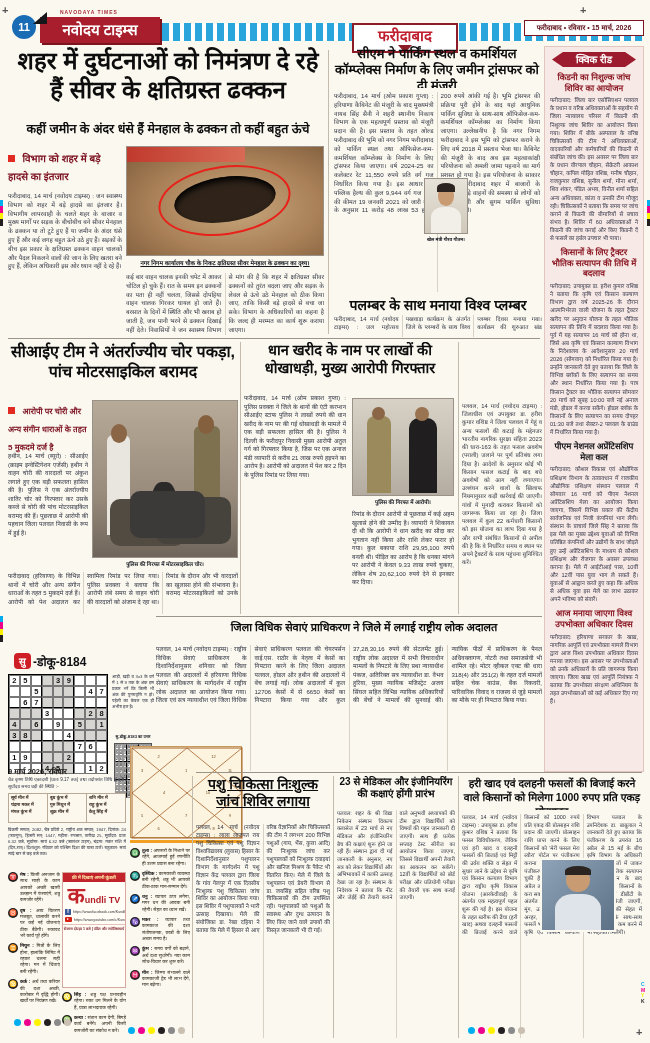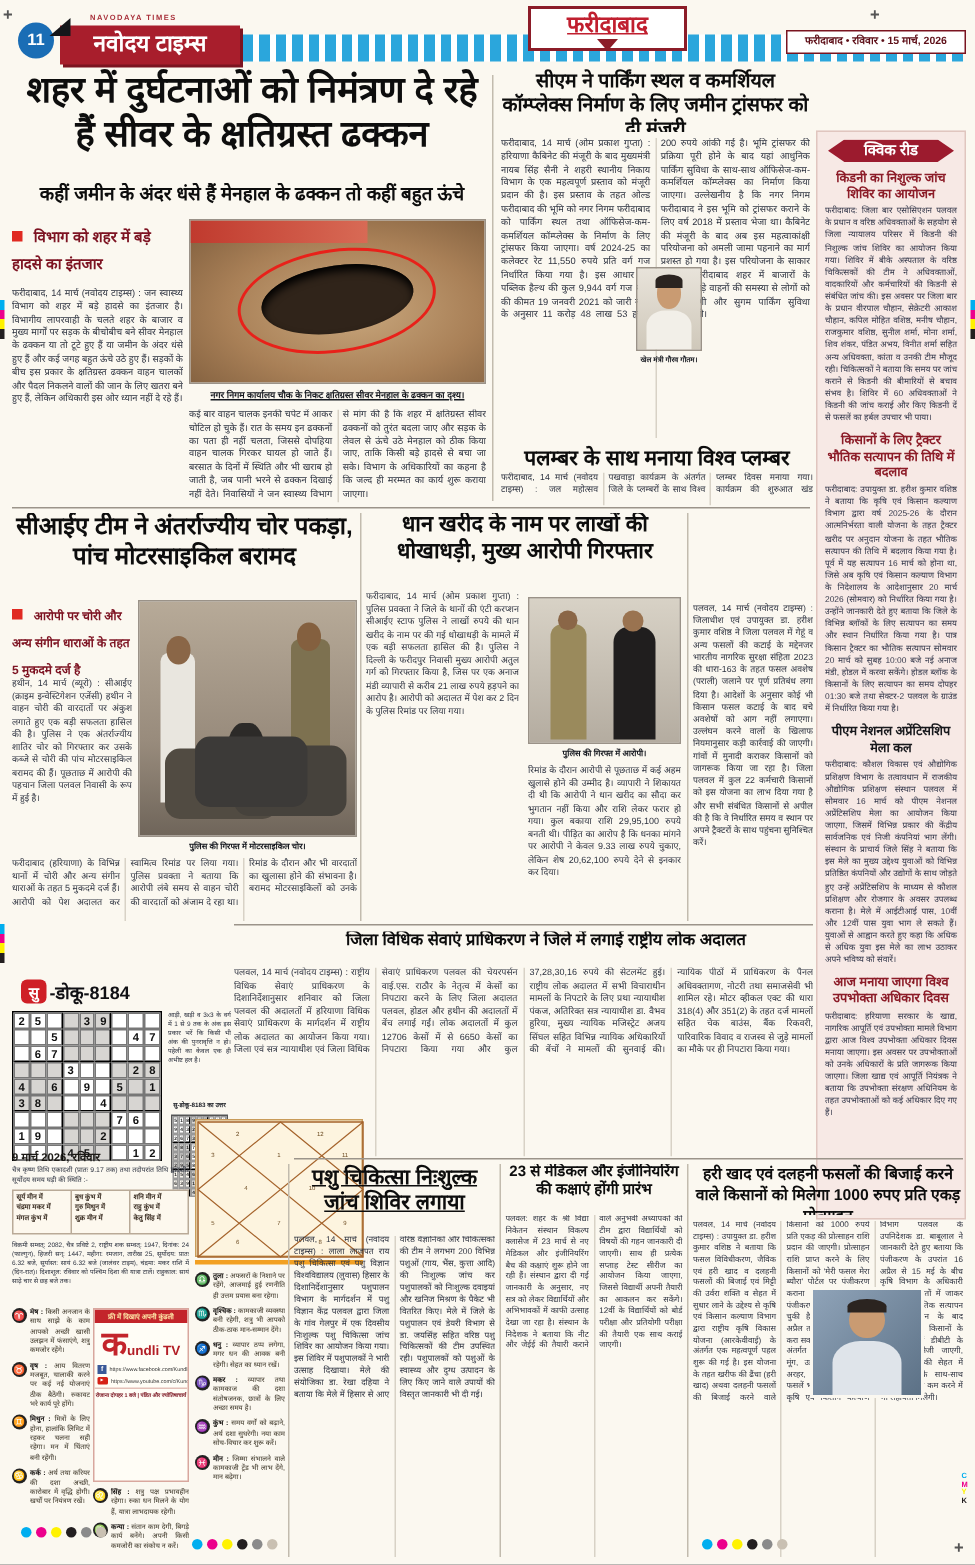--- a/index.html
+++ b/index.html
@@ -98,21 +98,21 @@
   <div class="abs crop" style="left:638px;top:510px;">+</div>
   <div class="abs crop" style="left:636px;top:1026px;">+</div>
   <div class="abs edgebar" style="left:0;top:200px;width:3px;height:26px;"></div>
   <div class="abs edgebar" style="left:0;top:616px;width:3px;height:26px;"></div>
   <div class="abs edgebar" style="left:647px;top:200px;width:3px;height:26px;"></div>
 
   <div class="abs pgcircle" style="left:12px;top:15px;">11</div>
   <div class="abs brandsm" style="left:60px;top:9px;width:120px;">NAVODAYA TIMES</div>
   <div class="abs logobox" style="left:40px;top:17px;width:120px;height:26px;">नवोदय टाइम्स</div>
   <div class="abs stripes" style="left:162px;top:23px;width:480px;height:18px;"></div>
-  <div class="abs badge" style="left:352px;top:4px;width:106px;height:30px;text-decoration:underline;">फरीदाबाद</div>
+  <div class="abs badge" style="left:352px;top:23px;width:106px;height:30px;">फरीदाबाद</div>
   <div class="abs datebox" style="left:524px;top:20px;width:120px;height:16px;">फरीदाबाद • रविवार • 15 मार्च, 2026</div>
 
   <div class="abs hl" style="left:8px;top:46px;width:320px;height:74px;font-size:24px;">शहर में दुर्घटनाओं को निमंत्रण दे रहे हैं सीवर के क्षतिग्रस्त ढक्कन</div>
   <div class="abs hl" style="left:8px;top:122px;width:320px;height:17px;font-size:12.5px;">कहीं जमीन के अंदर धंसे हैं मेनहाल के ढक्कन तो कहीं बहुत ऊंचे</div>
 
   <div class="abs" style="left:8px;top:148px;width:114px;">
     <span class="redsq"></span>
     <span class="kick" style="font-size:10px;">विभाग को शहर में बड़े हादसे का इंतजार</span>
   </div>
   <div class="abs jt" style="left:8px;top:192px;width:114px;height:142px;font-size:6.2px;">फरीदाबाद, 14 मार्च (नवोदय टाइम्स) : जन स्वास्थ्य विभाग को शहर में बड़े हादसे का इंतजार है। विभागीय लापरवाही के चलते शहर के बाजार व मुख्य मार्गों पर सड़क के बीचोबीच बने सीवर मेनहाल के ढक्कन या तो टूटे हुए हैं या जमीन के अंदर धंसे हुए हैं और कई जगह बहुत ऊंचे उठे हुए हैं। सड़कों के बीच इस प्रकार के क्षतिग्रस्त ढक्कन वाहन चालकों और पैदल निकलने वालों की जान के लिए खतरा बने हुए हैं, लेकिन अधिकारी इस ओर ध्यान नहीं दे रहे हैं।</div>
@@ -131,21 +131,21 @@
   <div class="abs ph" style="left:424px;top:178px;width:44px;height:56px;background:linear-gradient(#e8e3da,#cfc8ba);">
     <div class="fig" style="left:30%;top:12%;width:40%;height:38%;background:#c99b72;border-radius:50%;"></div>
     <div class="fig" style="left:28%;top:8%;width:44%;height:16%;background:#2b2420;border-radius:50% 50% 0 0;"></div>
     <div class="fig" style="left:14%;top:52%;width:72%;height:48%;background:#f2efe8;border-radius:40% 40% 0 0;"></div>
   </div>
   <div class="abs cap" style="left:412px;top:236px;width:68px;height:9px;font-size:4.8px;">खेल मंत्री गौरव गौतम।</div>
 
   <div class="abs hl" style="left:334px;top:297px;width:208px;height:17px;font-size:14px;">पलम्बर के साथ मनाया विश्व प्लम्बर दिवस</div>
   <div class="abs jt cols3" style="left:334px;top:315px;width:208px;height:22px;font-size:5.8px;">फरीदाबाद, 14 मार्च (नवोदय टाइम्स) : जल महोत्सव पखवाड़ा कार्यक्रम के अंतर्गत जिले के प्लम्बरों के साथ विश्व प्लम्बर दिवस मनाया गया। कार्यक्रम की शुरुआत खंड संयोजक विकास सेठपाल ने प्लम्बरों को दिवस की बधाई देकर की और कहा कि प्लम्बर और ऑपरेटर हमारे जीवन की रीढ़ हैं। स्वच्छ पेयजल की आपूर्ति व अपशिष्ट जल का उचित प्रबंधन एक कुशल प्लम्बर के कार्यों की विशेषता है। इस अवसर पर सभी को जल संरक्षण के प्रति जागरूक रहने का संकल्प भी दिलाया गया।</div>
 
-  <div class="abs qr" style="left:544px;top:46px;width:100px;height:726px;margin-top:41px;">
+  <div class="abs qr" style="left:544px;top:46px;width:100px;height:726px;">
     <div class="qrbanner" style="margin:0 2px;">क्विक रीड</div>
     <div class="qrtitle">किडनी का निशुल्क जांच शिविर का आयोजन</div>
     <div class="qrbody">फरीदाबाद: जिला बार एसोसिएशन पलवल के प्रधान व वरिष्ठ अधिवक्ताओं के सहयोग से जिला न्यायालय परिसर में किडनी की निशुल्क जांच शिविर का आयोजन किया गया। शिविर में बीके अस्पताल के वरिष्ठ चिकित्सकों की टीम ने अधिवक्ताओं, वादकारियों और कर्मचारियों की किडनी से संबंधित जांच की। इस अवसर पर जिला बार के प्रधान वीरपाल चौहान, सेक्रेटरी आकाश चौहान, कपिल मोहित वशिष्ठ, मनीष चौहान, राजकुमार वशिष्ठ, सुनील शर्मा, मोना शर्मा, शिव शंकर, पंडित अभय, विनीत शर्मा सहित अन्य अधिवक्ता, कांता व उनकी टीम मौजूद रही। चिकित्सकों ने बताया कि समय पर जांच कराने से किडनी की बीमारियों से बचाव संभव है। शिविर में 60 अधिवक्ताओं ने किडनी की जांच कराई और किए किडनी दें से फसलें का हर्बल उपचार भी पाया।</div>
     <div class="qrtitle">किसानों के लिए ट्रैक्टर भौतिक सत्यापन की तिथि में बदलाव</div>
     <div class="qrbody">फरीदाबाद: उपायुक्त डा. हरीश कुमार वशिष्ठ ने बताया कि कृषि एवं किसान कल्याण विभाग द्वारा वर्ष 2025-26 के दौरान आत्मनिर्भरता वाली योजना के तहत ट्रैक्टर खरीद पर अनुदान योजना के तहत भौतिक सत्यापन की तिथि में बदलाव किया गया है। पूर्व में यह सत्यापन 16 मार्च को होना था, जिसे अब कृषि एवं किसान कल्याण विभाग के निदेशालय के आदेशानुसार 20 मार्च 2026 (सोमवार) को निर्धारित किया गया है। उन्होंने जानकारी देते हुए बताया कि जिले के विभिन्न ब्लॉकों के लिए सत्यापन का समय और स्थान निर्धारित किया गया है। पात्र किसान ट्रैक्टर का भौतिक सत्यापन सोमवार 20 मार्च को सुबह 10:00 बजे नई अनाज मंडी, होडल में करवा सकेंगे। होडल ब्लॉक के किसानों के लिए सत्यापन का समय दोपहर 01:30 बजे तथा सेक्टर-2 पलवल के ग्राउंड में निर्धारित किया गया है।</div>
     <div class="qrtitle dark">पीएम नेशनल अप्रेंटिसशिप मेला कल</div>
     <div class="qrbody">फरीदाबाद: कौशल विकास एवं औद्योगिक प्रशिक्षण विभाग के तत्वावधान में राजकीय औद्योगिक प्रशिक्षण संस्थान पलवल में सोमवार 16 मार्च को पीएम नेशनल अप्रेंटिसशिप मेला का आयोजन किया जाएगा, जिसमें विभिन्न प्रकार की केंद्रीय सार्वजनिक एवं निजी कंपनियां भाग लेंगी। संस्थान के प्राचार्य जिले सिंह ने बताया कि इस मेले का मुख्य उद्देश्य युवाओं को विभिन्न प्रतिष्ठित कंपनियों और उद्योगों के साथ जोड़ते हुए उन्हें अप्रेंटिसशिप के माध्यम से कौशल प्रशिक्षण और रोजगार के अवसर उपलब्ध कराना है। मेले में आईटीआई पास, 10वीं और 12वीं पास युवा भाग ले सकते हैं। युवाओं से आह्वान करते हुए कहा कि अधिक से अधिक युवा इस मेले का लाभ उठाकर अपने भविष्य को संवारें।</div>
     <div class="qrtitle">आज मनाया जाएगा विश्व उपभोक्ता अधिकार दिवस</div>
     <div class="qrbody">फरीदाबाद: हरियाणा सरकार के खाद्य, नागरिक आपूर्ति एवं उपभोक्ता मामले विभाग द्वारा आज विश्व उपभोक्ता अधिकार दिवस मनाया जाएगा। इस अवसर पर उपभोक्ताओं को उनके अधिकारों के प्रति जागरूक किया जाएगा। जिला खाद्य एवं आपूर्ति नियंत्रक ने बताया कि उपभोक्ता संरक्षण अधिनियम के तहत उपभोक्ताओं को कई अधिकार दिए गए हैं।</div>
   </div>

